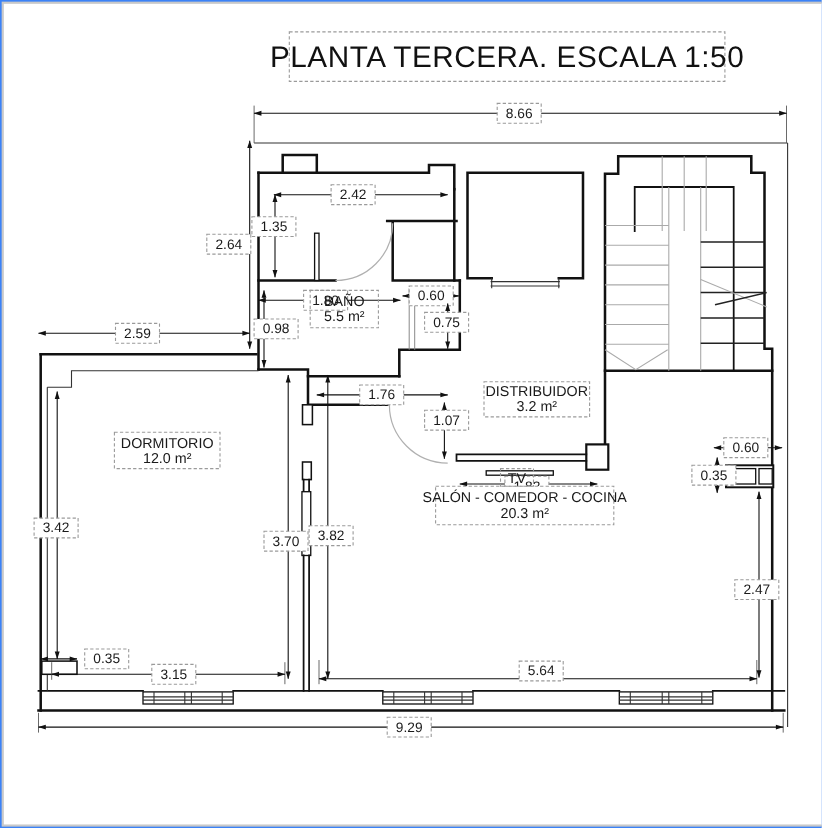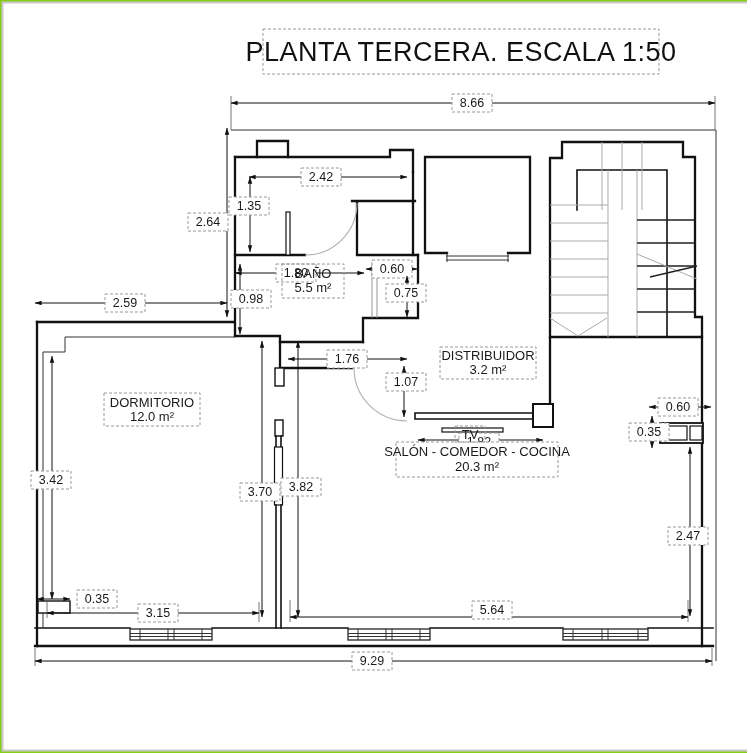--- a/index.html
+++ b/index.html
@@ -1,16 +1,16 @@
 <!DOCTYPE html>
 <html><head>
 <meta charset="utf-8">
 <style>
   html,body{margin:0;padding:0;background:#fff}
-  .stage{position:relative;width:747px;height:753px;background:#84cc16;overflow:hidden}
+  .stage{position:relative;width:747px;height:753px;background:#3b82f6;overflow:hidden}
   svg{display:block}
   .w{fill:none;stroke:#111;stroke-width:2.3;stroke-linecap:square}
   .w2{fill:none;stroke:#111;stroke-width:1.6;stroke-linecap:square}
   .t{fill:none;stroke:#333;stroke-width:1}
   .tt{fill:none;stroke:#888;stroke-width:0.9}
   .g{fill:none;stroke:#b0b0b0;stroke-width:1.1}
   .gs{fill:none;stroke:#aaa;stroke-width:1}
   .ds{fill:none;stroke:#222;stroke-width:1.4}
   .dl{stroke:#111;stroke-width:1;marker-start:url(#ar);marker-end:url(#ar)}
   .ext{stroke:#555;stroke-width:0.8}

